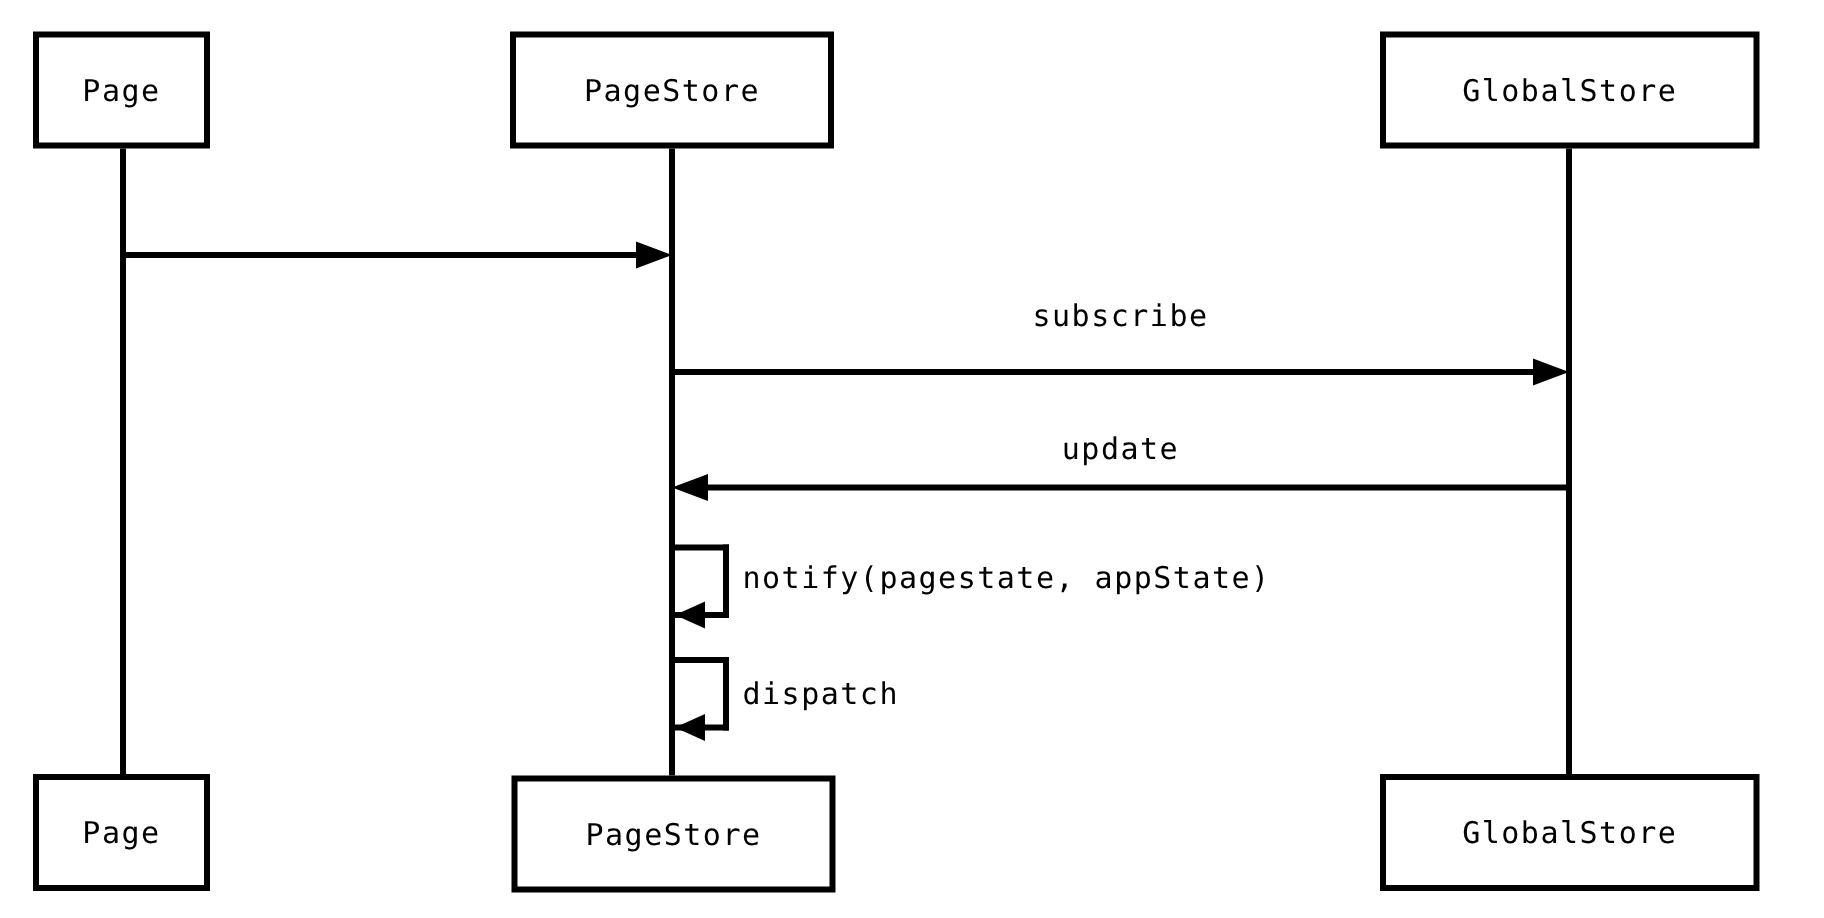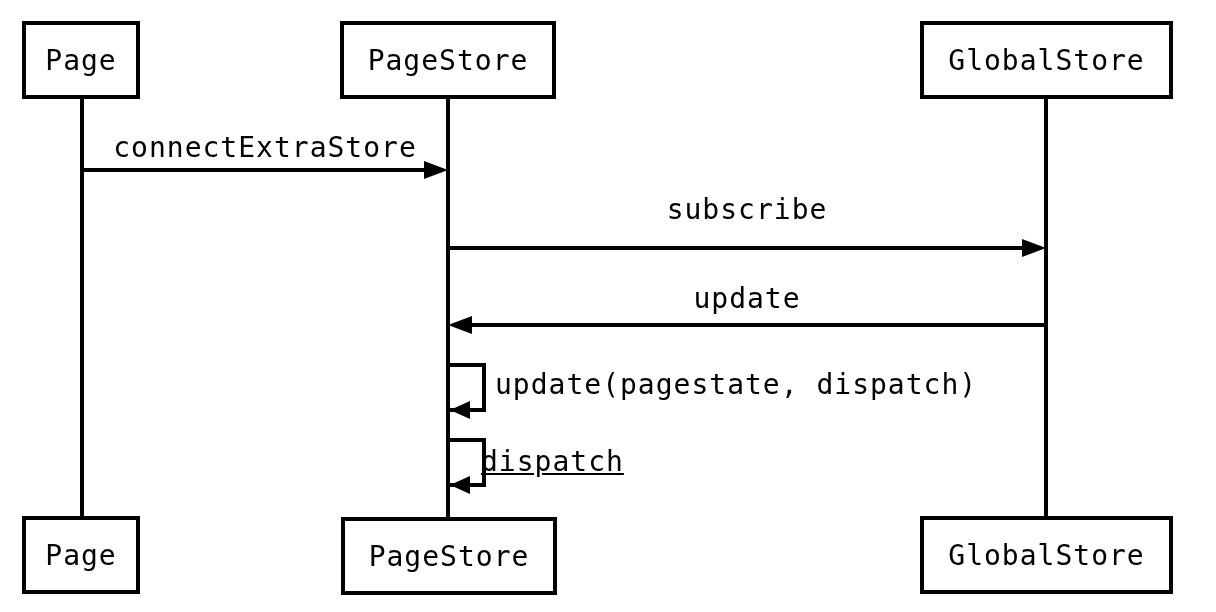--- a/index.html
+++ b/index.html
@@ -6,21 +6,21 @@
     margin: 0;
     padding: 0;
     background: #ffffff;
   }
   .canvas {
     position: relative;
     width: 1216px;
     height: 612px;
     background: #ffffff;
     font-family: "DejaVu Sans Mono", "Liberation Mono", monospace;
-    font-size: 28px;
+    font-size: 20px;
     letter-spacing: 1px;
     color: #000000;
     overflow: hidden;
   }
   .box {
     position: absolute;
     box-sizing: border-box;
     border: 4px solid #000000;
     background: #ffffff;
     display: flex;
@@ -102,33 +102,32 @@
   <div class="box" style="left:22px; top:516px; width:118px; height:78px;">
     <span>Page</span>
   </div>
   <div class="box" style="left:341px; top:517px; width:216px; height:78px;">
     <span>PageStore</span>
   </div>
   <div class="box" style="left:920px; top:516px; width:253px; height:78px;">
     <span>GlobalStore</span>
   </div>
 
-  <div class="msg-label" style="left:82px; top:130px; width:366px;">connectExtraStore</div>
   <div class="hline" style="left:82px; top:168px; width:344px;"></div>
   <div class="head-right" style="left:424px; top:161px;"></div>
 
   <div class="msg-label" style="left:448px; top:192px; width:598px;">subscribe</div>
   <div class="hline" style="left:448px; top:246px; width:576px;"></div>
   <div class="head-right" style="left:1022px; top:239px;"></div>
 
   <div class="msg-label" style="left:448px; top:281px; width:598px;">update</div>
   <div class="head-left" style="left:448px; top:316px;"></div>
   <div class="hline" style="left:470px; top:323px; width:576px;"></div>
 
   <div class="loop" style="left:448px; top:363px; width:38px; height:49px;"></div>
   <div class="head-left-sm" style="left:450px; top:401px;"></div>
-  <div class="self-label" style="left:495px; top:367px;">update(pagestate, dispatch)</div>
+  <div class="self-label" style="left:495px; top:367px;">notify(pagestate, appState)</div>
 
   <div class="loop" style="left:448px; top:438px; width:38px; height:49px;"></div>
   <div class="head-left-sm" style="left:450px; top:476px;"></div>
-  <div class="self-label" style="left:481px; top:444px;text-decoration:underline;">dispatch</div>
+  <div class="self-label" style="left:495px; top:444px;">dispatch</div>
 
 </div>
 
 </body></html>

